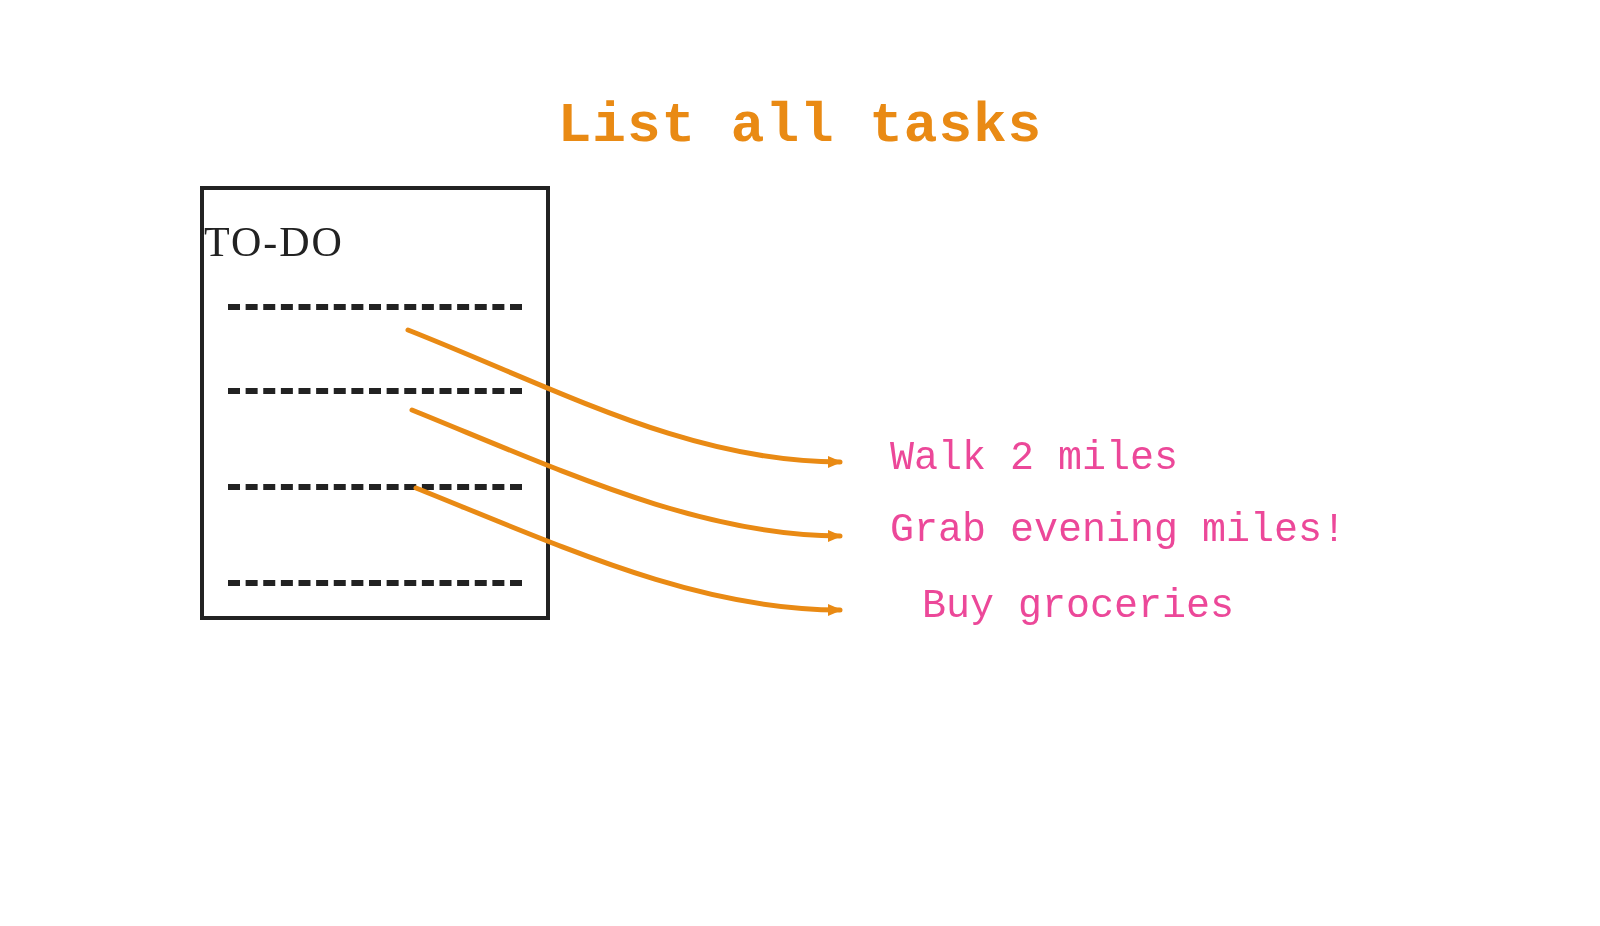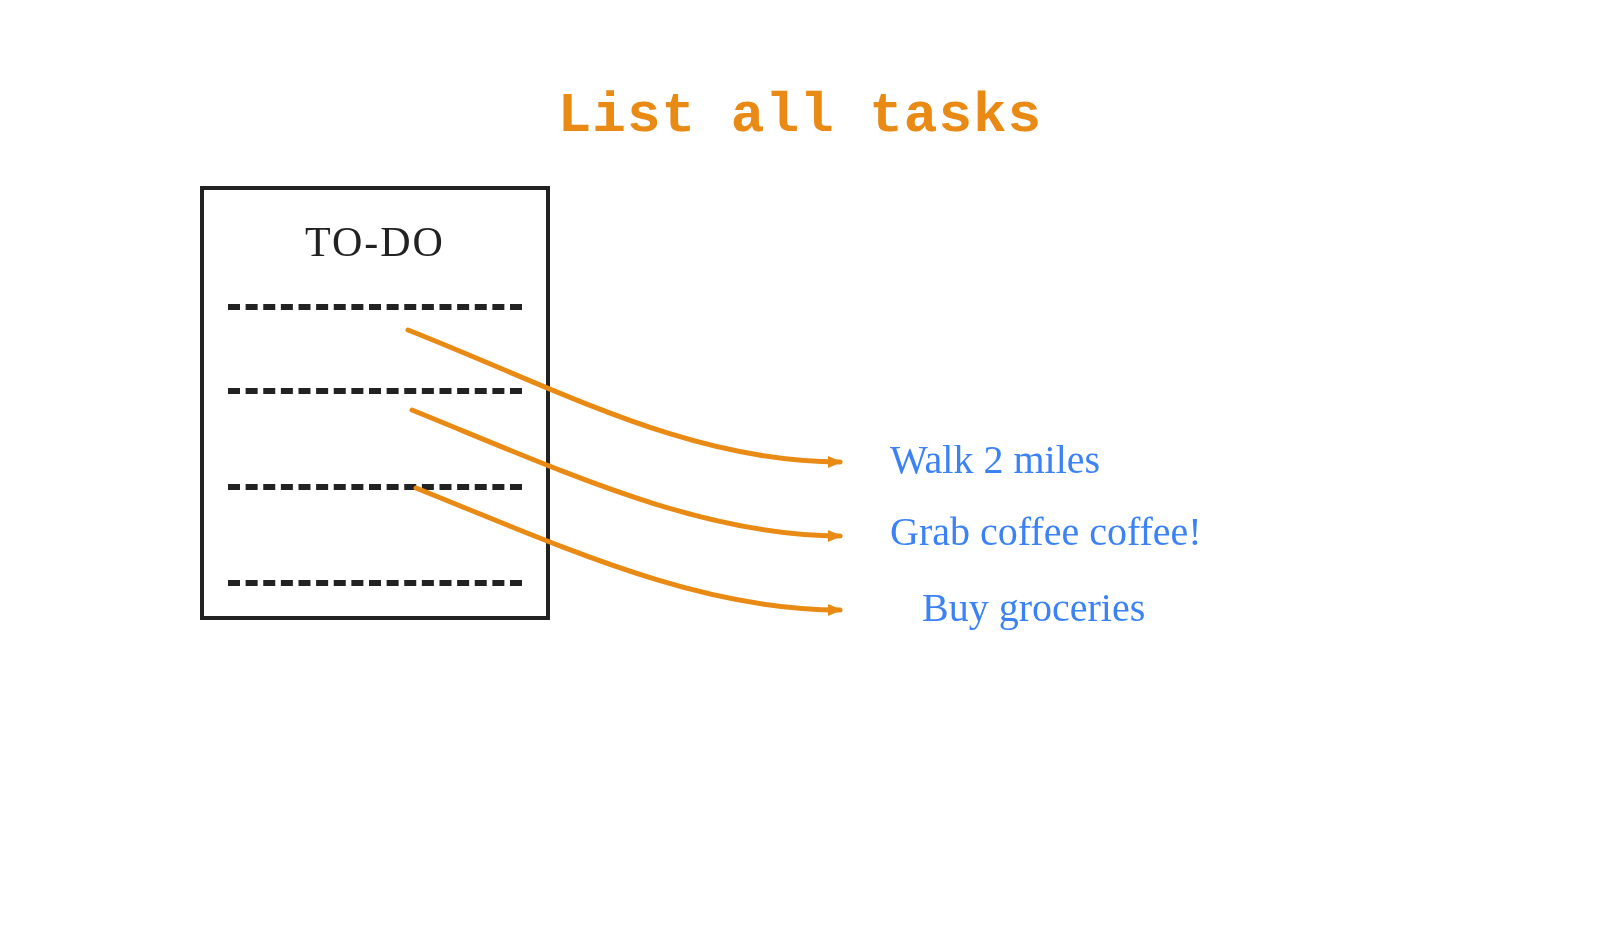--- a/index.html
+++ b/index.html
@@ -7,21 +7,21 @@
     width: 1600px;
     height: 926px;
     background: #ffffff;
     position: relative;
     font-family: "Comic Sans MS", "Segoe Script", cursive, sans-serif;
     overflow: hidden;
   }
 
   .title {
     position: absolute;
-    top: 84px;
+    top: 94px;
     left: 0;
     width: 1600px;
     text-align: center;
     font-family: "Consolas", "Menlo", "Courier New", monospace;
     font-size: 56px;
     font-weight: 600;
     color: #e98a14;
     letter-spacing: 1px;
   }
 
@@ -33,21 +33,21 @@
     height: 434px;
     border: 4px solid #222;
     background: #ffffff;
   }
 
   .notepad-title {
     position: absolute;
     top: 28px;
     left: 0;
     width: 100%;
-    text-align: center;
+    text-align: left;
     font-family: "Comic Sans MS", "Segoe Script", cursive;
     font-size: 42px;
     font-weight: 400;
     color: #222;
     letter-spacing: 2px;
   }
 
   .dashed-line {
     position: absolute;
     left: 24px;
@@ -64,24 +64,24 @@
     position: absolute;
     left: 0;
     top: 0;
     width: 1600px;
     height: 926px;
     pointer-events: none;
   }
 
   .task {
     position: absolute;
-    font-family: Liberation Serif, serif;
+    font-family: Liberation Mono, monospace;
     font-size: 40px;
     font-weight: 400;
-    color: #3b82f6;
+    color: #ec4899;
     white-space: nowrap;
   }
   .task1 { left: 890px; top: 436px; }
   .task2 { left: 890px; top: 508px; }
   .task3 { left: 922px; top: 584px; }
 </style>
 </head>
 <body>
 
 <div class="title">List all tasks</div>
@@ -102,14 +102,14 @@
   </defs>
 
   <path d="M 408 330 C 560 390, 690 462, 840 462" fill="none" stroke="#e98a14" stroke-width="5" stroke-linecap="round" marker-end="url(#arrowhead)"></path>
 
   <path d="M 412 410 C 560 470, 700 536, 840 536" fill="none" stroke="#e98a14" stroke-width="5" stroke-linecap="round" marker-end="url(#arrowhead)"></path>
 
   <path d="M 416 488 C 570 550, 700 610, 840 610" fill="none" stroke="#e98a14" stroke-width="5" stroke-linecap="round" marker-end="url(#arrowhead)"></path>
 </svg>
 
 <div class="task task1">Walk 2 miles</div>
-<div class="task task2">Grab coffee coffee!</div>
+<div class="task task2">Grab evening miles!</div>
 <div class="task task3">Buy groceries</div>
 
 </body></html>

